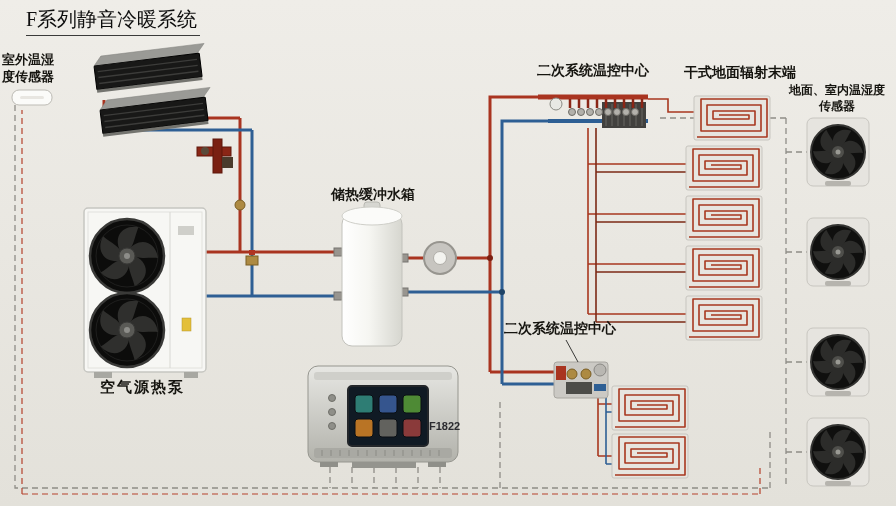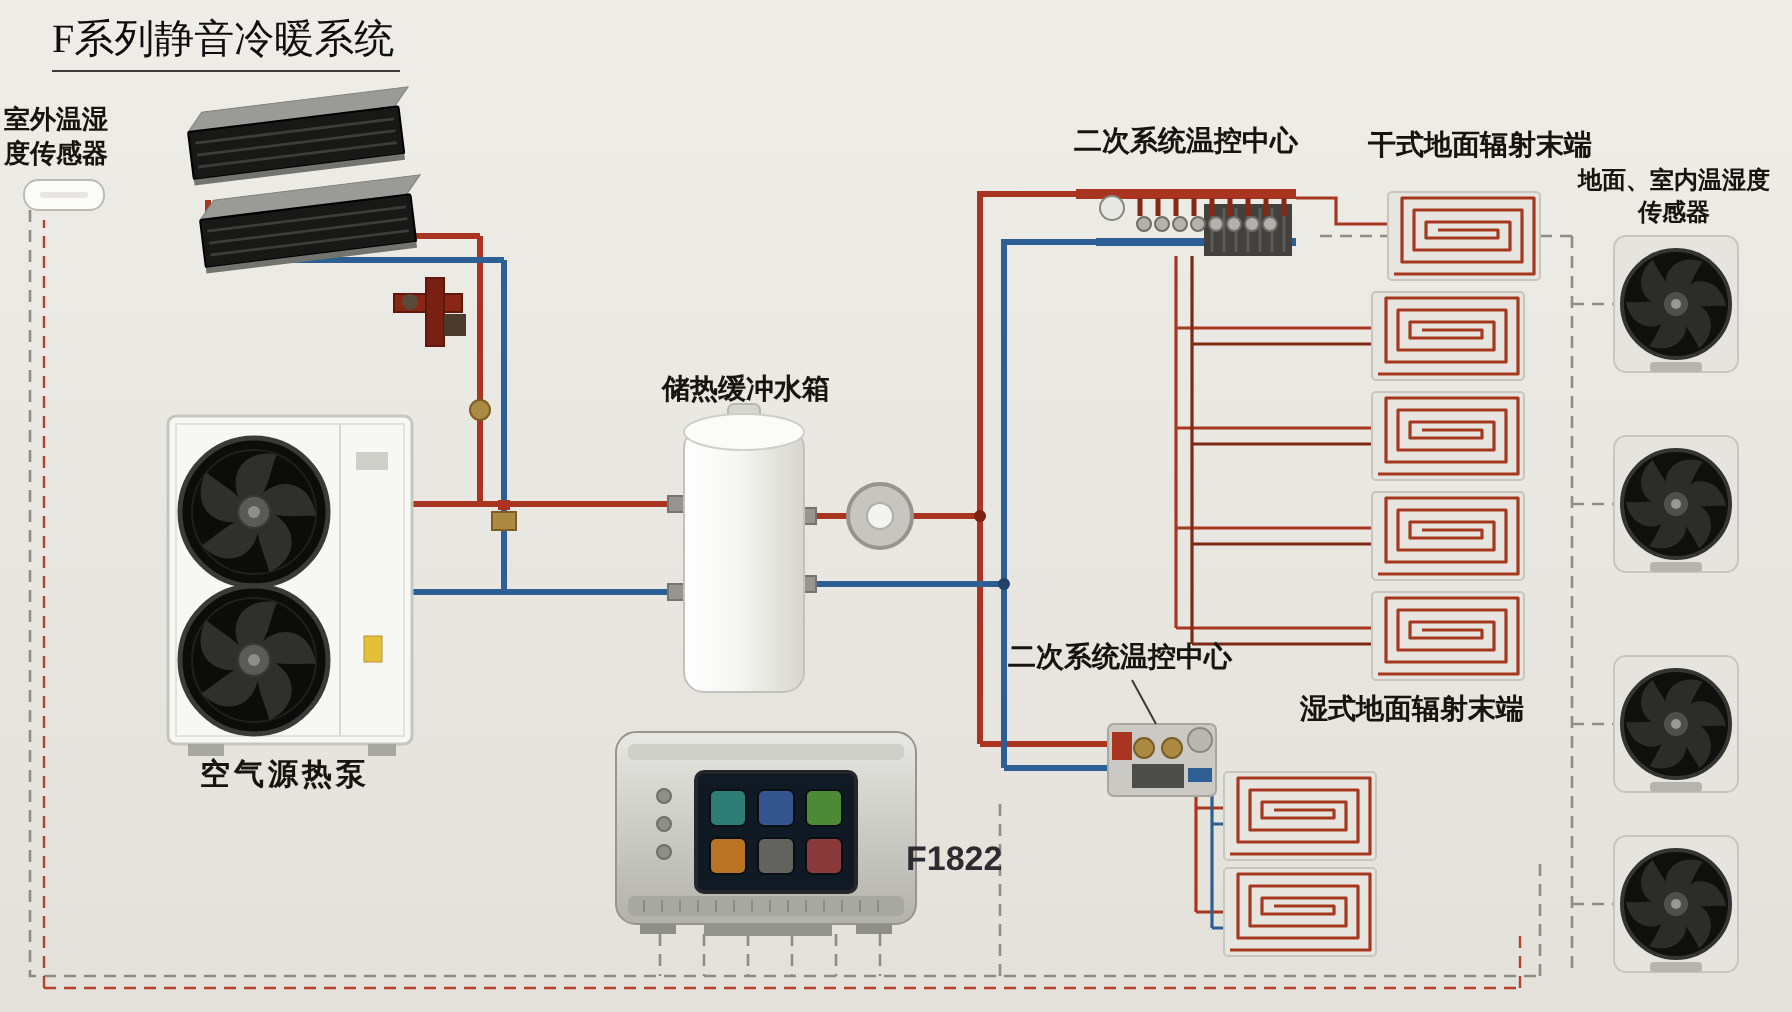--- a/index.html
+++ b/index.html
@@ -11,21 +11,21 @@
   .title { position:absolute; left:26px; top:6px; font-family:"Liberation Serif","DejaVu Serif",serif;
            font-size:20px; font-weight:400; color:#0e0e0e; border-bottom:1px solid #3a3a3a; padding:0 3px 2px 0; }
   #lbl-outdoor   { left:2px;  top:52px;  width:70px; text-align:left; font-size:13px; font-weight:600; line-height:1.3; }
   #lbl-tank      { left:331px; top:186px; font-size:14px; font-weight:700; }
   #lbl-heatpump  { left:100px; top:378px; font-size:15px; font-weight:600; letter-spacing:2px; }
   #lbl-cc-top    { left:537px; top:62px;  font-size:14px; font-weight:600; }
   #lbl-dry       { left:684px; top:64px;  font-size:14px; font-weight:600; }
   #lbl-indoor    { left:778px; top:82px;  width:118px; text-align:center; font-size:12px; font-weight:700; line-height:1.35; }
   #lbl-cc-bottom { left:504px; top:320px; font-size:14px; font-weight:600; }
   #lbl-wet       { left:650px; top:346px; font-size:14px; font-weight:600; }
-  #lbl-model     { left:429px; top:420px; font-size:17px; font-weight:600; color:#2b2b30;padding-left:24px; }
+  #lbl-model     { left:429px; top:420px; font-size:11px; font-weight:600; color:#2b2b30; }
 </style>
 </head>
 <body>
 
 <div class="canvas">
 
   <svg class="art" width="896" height="506" viewBox="0 0 896 506">
     <defs>
       <linearGradient id="tankG" x1="0" y1="0" x2="1" y2="0">
         <stop offset="0" stop-color="#ffffff"></stop>
@@ -251,15 +251,14 @@
   <div class="title">F系列静音冷暖系统</div>
   <div class="lbl" id="lbl-outdoor">室外温湿
 度传感器</div>
   <div class="lbl" id="lbl-tank">储热缓冲水箱</div>
   <div class="lbl" id="lbl-heatpump">空气源热泵</div>
   <div class="lbl" id="lbl-cc-top">二次系统温控中心</div>
   <div class="lbl" id="lbl-indoor">地面、室内温湿度
 传感器</div>
   <div class="lbl" id="lbl-dry">干式地面辐射末端</div>
   <div class="lbl" id="lbl-cc-bottom">二次系统温控中心</div>
-  <div class="lbl" id="lbl-wet">湿式地面辐射末端</div>
   <div class="lbl" id="lbl-model">F1822</div>
 </div>
 
 </body></html>

